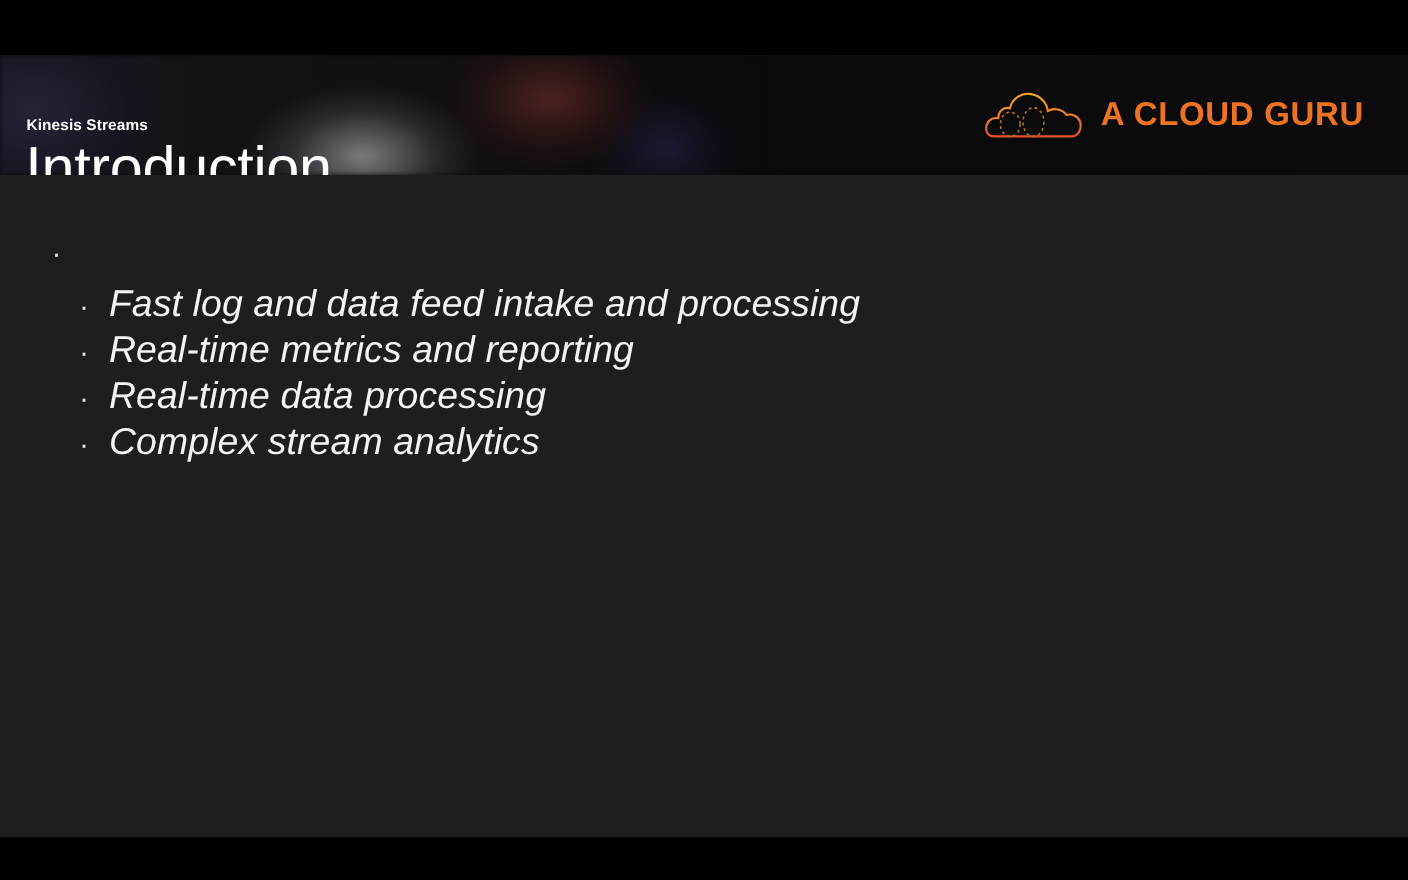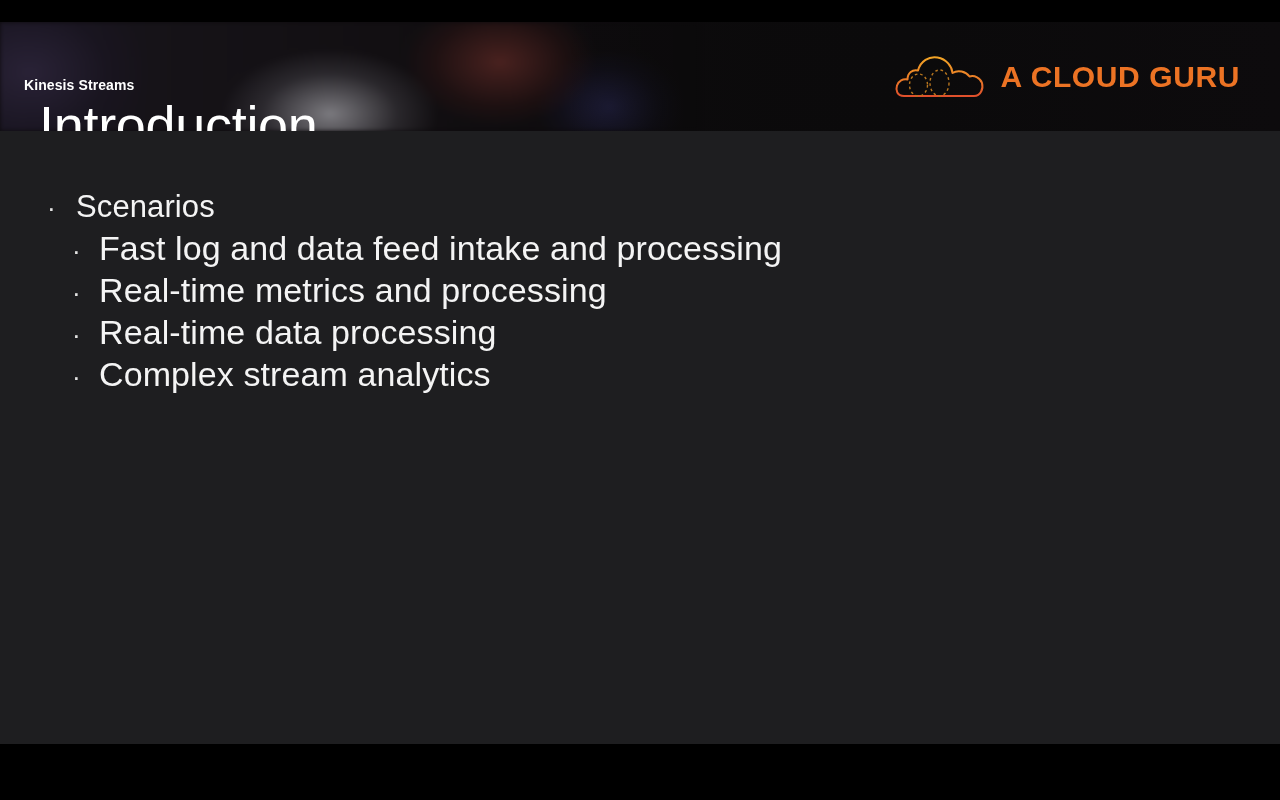--- a/index.html
+++ b/index.html
@@ -29,21 +29,21 @@
     width: 1280px;
     background: #000000;
   }
   .letterbox-top { top: 0; height: 39px; }
   .letterbox-bottom { top: 761px; height: 39px; }
 
   
   .slide-canvas {
     position: absolute;
     left: 0;
-    top: 22px;
+    top: 50px;
     width: 1280px;
     height: 722px;
     background: #1e1e20;
     overflow: hidden;
   }
 
   
   .slide-header {
     position: absolute;
     left: 0;
@@ -89,21 +89,20 @@
   .header-title {
     position: absolute;
     left: 23px;
     top: 76px;
     font-size: 54px;
     font-weight: 300;
     color: #ffffff;
     letter-spacing: -0.3px;
     line-height: 1;
     white-space: nowrap;
-    margin-left: 16px;
   }
 
   
   .brand-logo {
     position: absolute;
     right: 40px;
     top: 28px;
     display: flex;
     align-items: center;
     gap: 15px;
@@ -160,21 +159,21 @@
   .level-1 .bullet-text { letter-spacing: 0.1px; }
 
   .level-2 {
     left: 72px;
     font-size: 34px;
   }
   .level-2 .bullet-dot {
     width: 27px;
     font-size: 26px;
   }
-  .level-2 .bullet-text { letter-spacing: 0.1px; }
+  .level-2 .bullet-text { letter-spacing: 0.1px; font-style: italic; }
 
   .row-0 { top: 58px; }
   .row-1 { top: 98px; }
   .row-2 { top: 140px; }
   .row-3 { top: 182px; }
   .row-4 { top: 224px; }
 </style>
 </head>
 <body>
 
@@ -215,31 +214,30 @@
           <ellipse cx="45.5" cy="31" rx="9.5" ry="13" fill="none" stroke="#b8761f" stroke-width="1.4" stroke-dasharray="2.6 2.8"></ellipse>
         </svg>
         <span class="brand-wordmark">A CLOUD GURU</span>
       </div>
     </div>
 
     <div class="slide-body">
 
       <div class="bullet-row level-1 row-0">
         <span class="bullet-dot">·</span>
-        <span class="bullet-text">Scenarios</span>
       </div>
 
       <div class="bullet-row level-2 row-1">
         <span class="bullet-dot">·</span>
         <span class="bullet-text">Fast log and data feed intake and processing</span>
       </div>
 
       <div class="bullet-row level-2 row-2">
         <span class="bullet-dot">·</span>
-        <span class="bullet-text">Real-time metrics and processing</span>
+        <span class="bullet-text">Real-time metrics and reporting</span>
       </div>
 
       <div class="bullet-row level-2 row-3">
         <span class="bullet-dot">·</span>
         <span class="bullet-text">Real-time data processing</span>
       </div>
 
       <div class="bullet-row level-2 row-4">
         <span class="bullet-dot">·</span>
         <span class="bullet-text">Complex stream analytics</span>

